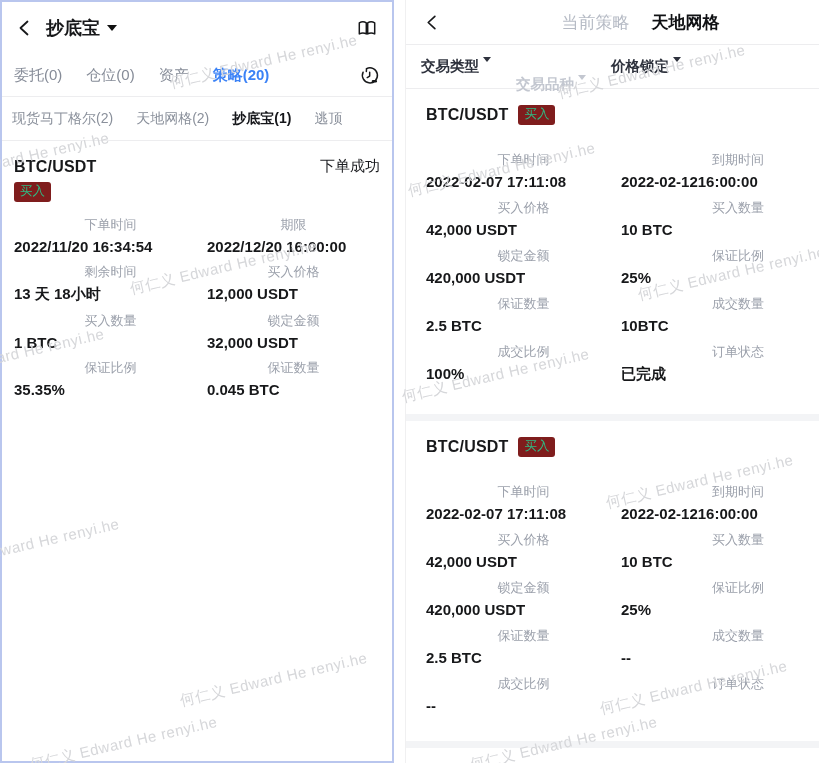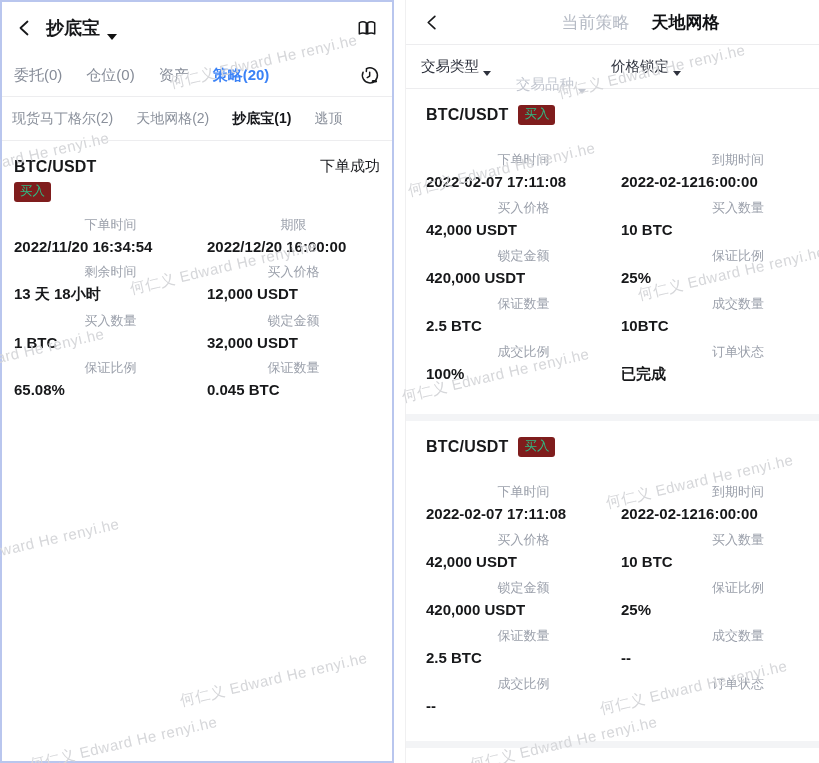--- a/index.html
+++ b/index.html
@@ -10,21 +10,21 @@
   }
   .screen{ position:absolute; top:0; height:763px; background:#fff; overflow:hidden; white-space:nowrap;}
   .screen.left{ left:0; width:394px; border:2px solid #b9c6ee; }
   .screen.right{ left:405px; width:470px; border-left:1px solid #f0f0f1; }
 
   .divider{ height:1px; background:#ededef; }
 
   
   .l-header{ height:52px; display:flex; align-items:center; padding:0 14px; }
   .back-btn{ display:flex; align-items:center; cursor:pointer; }
-  .l-title{ display:flex; align-items:flex-end; margin-left:12px; font-size:18px; font-weight:700; cursor:pointer;}
+  .l-title{ display:flex; align-items:center; margin-left:12px; font-size:18px; font-weight:700; cursor:pointer;}
   .caret{ width:0; height:0; border-left:4px solid transparent; border-right:4px solid transparent;
           border-top:5px solid currentColor; display:inline-block; margin-left:5px; }
   .caret.big{ border-left-width:5px; border-right-width:5px; border-top-width:6px; margin-left:7px; color:#111;}
   .hdr-spacer{ flex:1; }
   .icon-btn{ display:flex; align-items:center; cursor:pointer; }
 
   .l-tabs{ height:42px; display:flex; align-items:center; padding:0 12px; gap:24px; font-size:15px; color:#868c98;}
   .l-tabs .tab.active{ color:#3b82f6; font-weight:700; }
   .l-tabs .hdr-spacer{ flex:1;}
   .l-subtabs{ height:43px; display:flex; align-items:center; padding:0 10px; gap:23px; font-size:14px; color:#8a909b; overflow:hidden;}
@@ -43,21 +43,21 @@
   .f-value{ font-size:15px; font-weight:700; color:#17181a; }
   .f-value.red{ color:#e25840; }
 
   
   .r-header{ height:44px; display:flex; align-items:center; position:relative; }
   .r-header .back-btn{ position:absolute; left:18px; }
   .r-header-tabs{ margin:0 auto; display:flex; gap:22px; font-size:17px; color:#b6bbc5; }
   .r-header-tabs .tab.active{ color:#101114; font-weight:700; }
 
   .r-filterbar{ height:43px; display:flex; align-items:center; padding:0 15px; font-size:14.5px; font-weight:500; color:#2e323d;}
-  .filter-item{ display:flex; align-items:flex-end; cursor:pointer; }
+  .filter-item{ display:flex; align-items:flex-start; cursor:pointer;font-weight:bold; }
   .filter-item + .filter-item{ margin-left:25px; }
   .filter-item.dim{ color:#c3c7d0;margin-top:36px; }
   .filter-item .caret{ border-top-color:currentColor; margin-left:4px; border-left-width:4px; border-right-width:4px; border-top-width:5px;}
   .funnel{ margin-left:auto; }
 
   .r-card{ padding:16px 20px; height:325px; overflow:hidden; }
   .r-card.h2{ height:320px; }
   .r-card .pair{ font-size:16px; }
   .r-card .badge{ margin:0 0 0 10px; vertical-align:2px; }
   .r-grid{ grid-template-columns:195px 1fr; row-gap:9px; margin-top:26px; }
@@ -144,21 +144,21 @@
       <div class="field">
           <div class="f-label">买入数量</div>
           <div class="f-value">1 BTC</div>
         </div>
       <div class="field">
           <div class="f-label">锁定金额</div>
           <div class="f-value">32,000 USDT</div>
         </div>
       <div class="field">
           <div class="f-label">保证比例</div>
-          <div class="f-value">65.08%</div>
+          <div class="f-value">35.35%</div>
         </div>
       <div class="field">
           <div class="f-label">保证数量</div>
           <div class="f-value">0.045 BTC</div>
         </div>
     </div>
   </div>
 </div>
 
 <div class="screen right">

